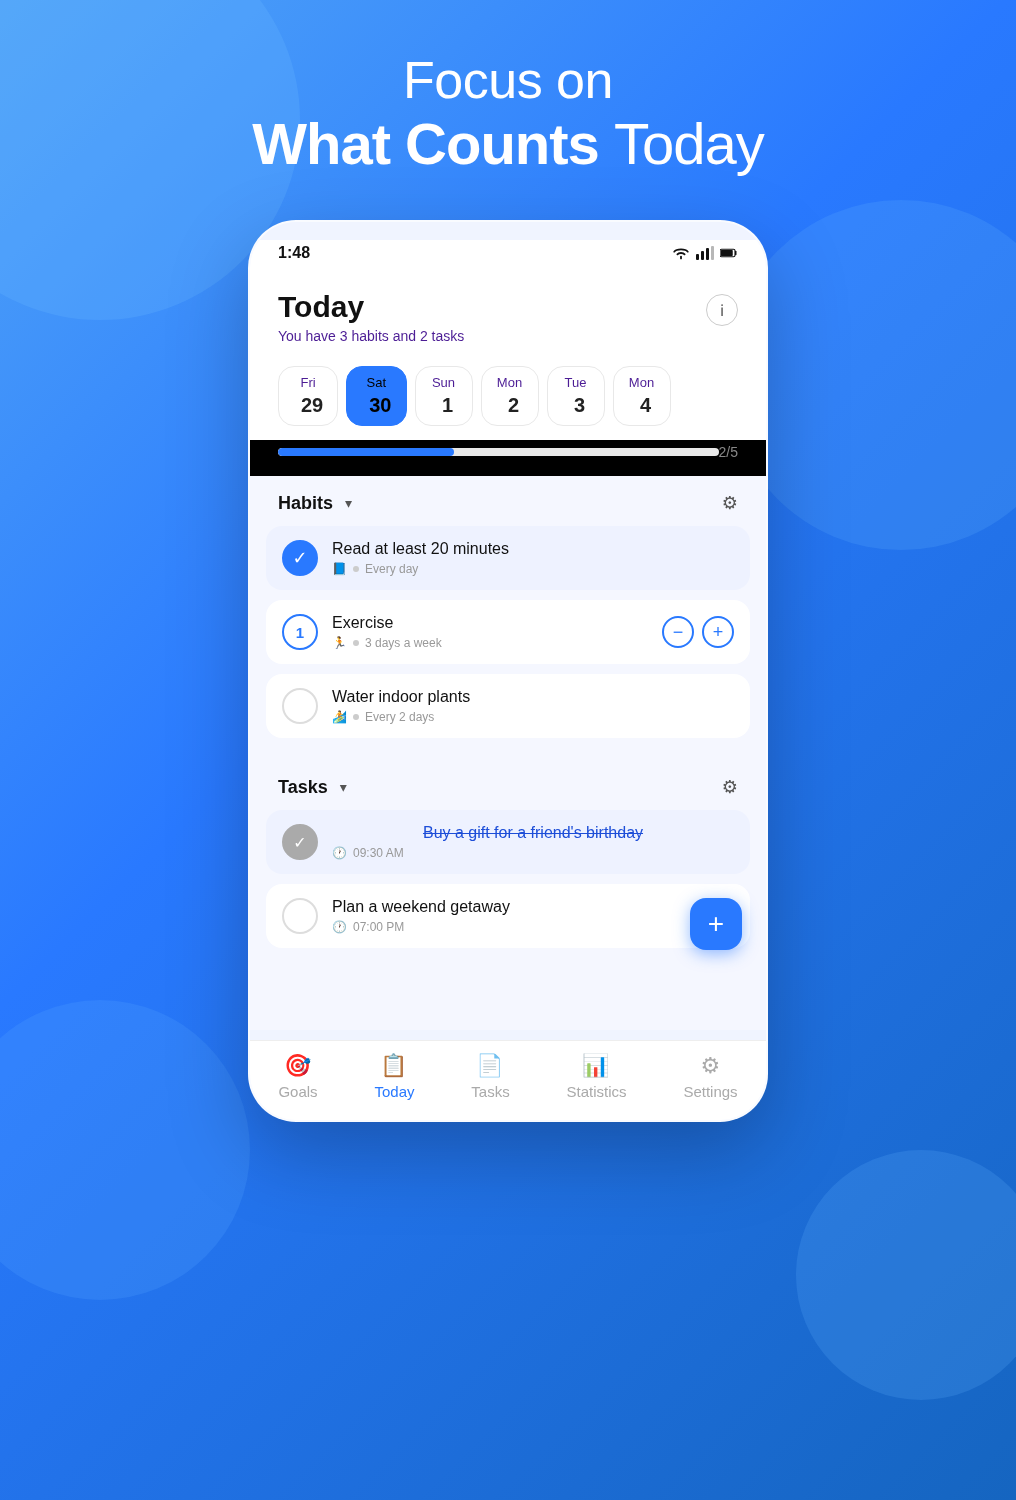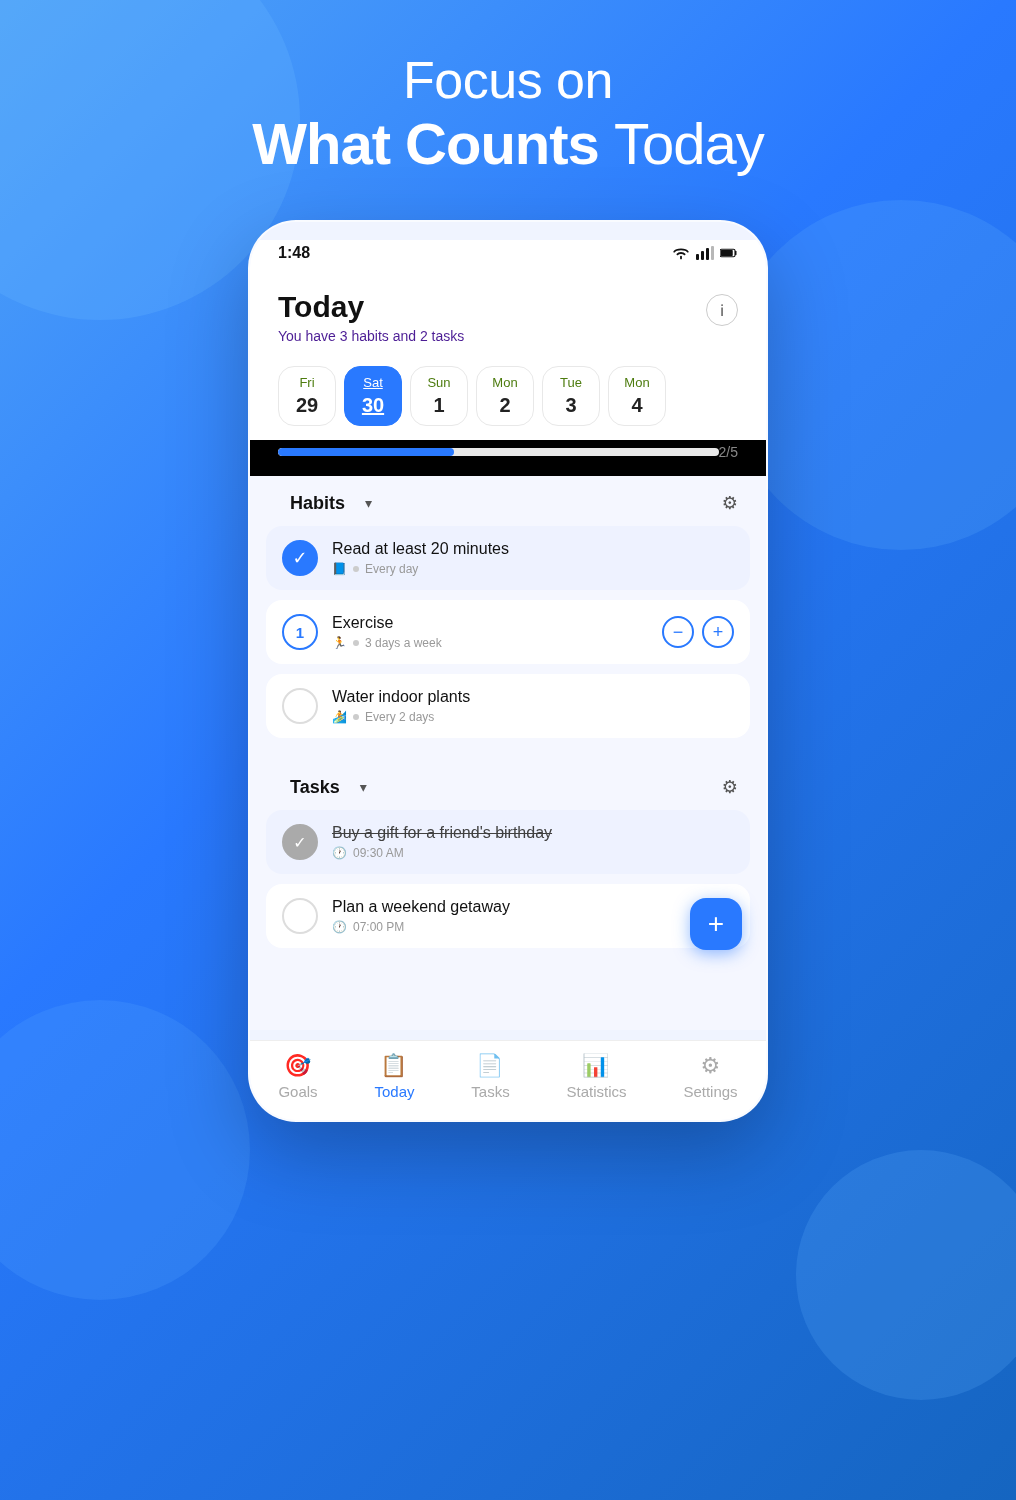--- a/index.html
+++ b/index.html
@@ -156,32 +156,32 @@
       border: 1.5px solid #e8e8e8;
       min-width: 58px;
       cursor: pointer;
     }
     .cal-day.active {
       background: #2979ff;
       border-color: #2979ff;
     }
     .cal-day-name {
       font-size: 13px;
-      color: #4d7c0f;
+      color: #4c1d95;
       margin-bottom: 4px;
     }
     .cal-day.active .cal-day-name,
     .cal-day.active .cal-day-num {
-      color: #ffffff;
-      text-decoration: underline;
+      color: #000000;
     }
     .cal-day-num {
       font-size: 20px;
       font-weight: 600;
       color: #222;
+      margin-left: 8px;
     }
 
     
     .progress-row {
       display: flex;
       align-items: center;
       padding: 4px 28px 16px 28px;
       background: #000000;
     }
     .progress-bar-bg {
@@ -210,22 +210,21 @@
     }
     .section-header {
       display: flex;
       justify-content: space-between;
       align-items: center;
       padding: 16px 12px 12px 12px;
     }
     .section-title-row {
       display: flex;
       align-items: center;
-      gap: 20px;
-      margin-left: 12px;
+      gap: 12px;
     }
     .section-title {
       font-size: 18px;
       font-weight: 600;
       color: #111;
     }
     .chevron {
       color: #555;
       font-size: 14px;
     }
@@ -278,21 +277,22 @@
       flex: 1;
     }
     .card-title {
       font-size: 16px;
       font-weight: 500;
       color: #111;
       margin-bottom: 4px;
     }
     .card-title.strikethrough {
       text-decoration: line-through;
-      color: #404040;
+      color: #1d4ed8;
+      text-align: center;
     }
     .card-meta {
       display: flex;
       align-items: center;
       gap: 6px;
       font-size: 12px;
       color: #999;
     }
     .card-dot {
       width: 6px; height: 6px;

